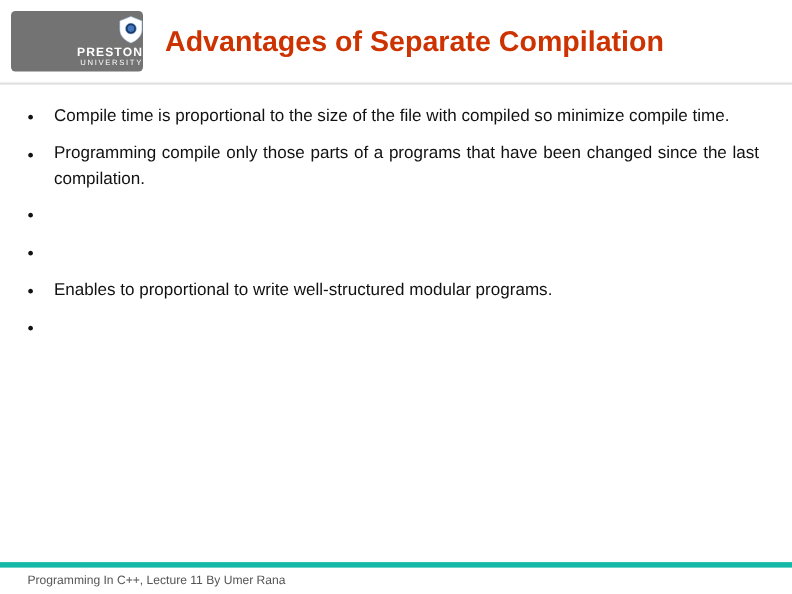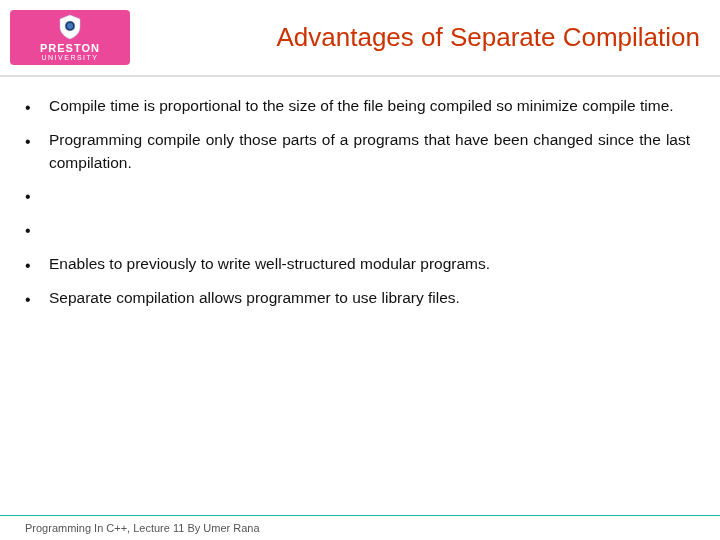--- a/index.html
+++ b/index.html
@@ -25,25 +25,25 @@
       align-items: center;
       padding: 10px 20px 10px 10px;
       border-bottom: 2px solid #e0e0e0;
       background: #ffffff;
       min-height: 70px;
     }
 
     .logo-area {
       width: 120px;
       height: 55px;
-      background: #ec4899;
+      background: #737373;
       border-radius: 4px;
       display: flex;
       flex-direction: column;
-      align-items: center;
+      align-items: flex-end;
       justify-content: center;
       margin-right: 20px;
       flex-shrink: 0;
     }
 
     .logo-shield {
       width: 22px;
       height: 26px;
       margin-bottom: 2px;
     }
@@ -56,24 +56,24 @@
     }
 
     .logo-text-university {
       color: #ffffff;
       font-size: 7px;
       letter-spacing: 1.5px;
     }
 
     .title {
       font-size: 26px;
-      font-weight: normal;
+      font-weight: bold;
       color: #cc3300;
       flex: 1;
-      text-align: right;
+      text-align: left;
     }
 
     .content {
       flex: 1;
       padding: 18px 30px 10px 25px;
       display: flex;
       flex-direction: column;
       justify-content: flex-start;
     }
 
@@ -97,21 +97,21 @@
       margin-right: 6px;
       margin-top: 1px;
       font-size: 16px;
       color: #111111;
     }
 
     .footer {
       padding: 6px 25px;
       font-size: 11px;
       color: #555555;
-      border-top: 1px solid #14b8a6;
+      border-top: 5px solid #14b8a6;
     }
   </style>
 </head>
 <body>
 
 <div class="slide">
 
   <div class="header">
     <div class="logo-area">
 
@@ -123,38 +123,37 @@
       <div class="logo-text-preston">PRESTON</div>
       <div class="logo-text-university">UNIVERSITY</div>
     </div>
     <div class="title">Advantages of Separate Compilation</div>
   </div>
 
   <div class="content">
     <ul class="bullet-list">
     <li>
           <span class="bullet-dot">•</span>
-          <span>Compile time is proportional to the size of the file being compiled so minimize compile time.</span>
+          <span>Compile time is proportional to the size of the file with compiled so minimize compile time.</span>
         </li>
         <li>
           <span class="bullet-dot">•</span>
           <span>Programming compile only those parts of a programs that have been changed since the last compilation.</span>
         </li>
         <li>
           <span class="bullet-dot">•</span>
         </li>
         <li>
           <span class="bullet-dot">•</span>
         </li>
         <li>
           <span class="bullet-dot">•</span>
-          <span>Enables to previously to write well-structured modular programs.</span>
+          <span>Enables to proportional to write well-structured modular programs.</span>
         </li>
         <li>
           <span class="bullet-dot">•</span>
-          <span>Separate compilation allows programmer to use library files.</span>
         </li>
       </ul>
   </div>
 
   <div class="footer">Programming In C++, Lecture 11 By Umer  Rana</div>
 
 </div>
 
 </body></html>

